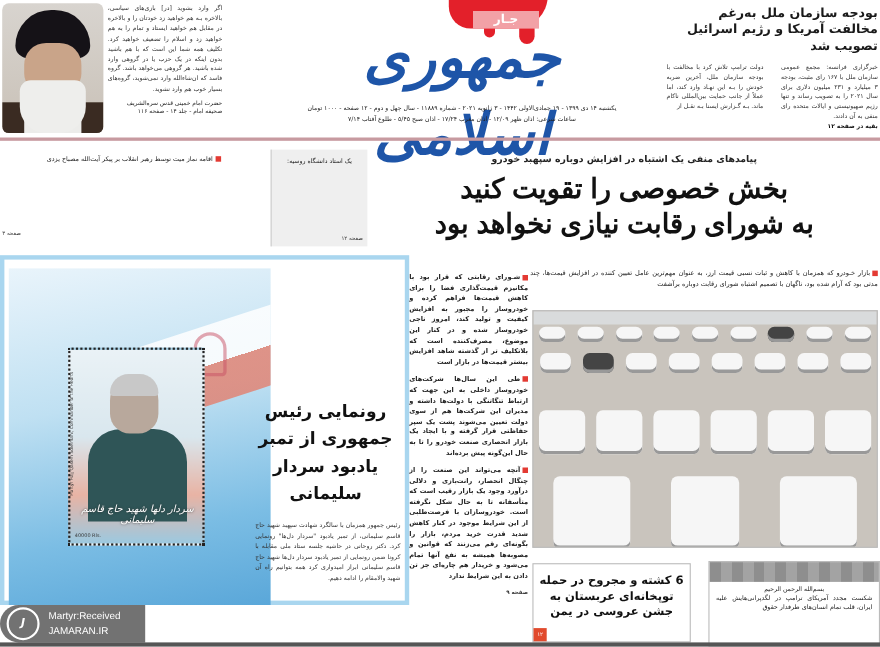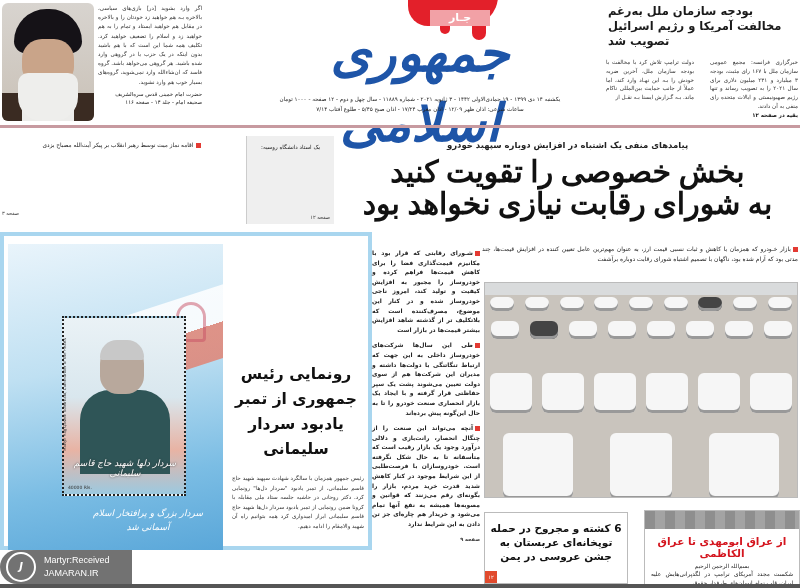--- a/index.html
+++ b/index.html
@@ -22,21 +22,21 @@
 
   #logo { left: 260px; top: 4px; width: 320px; height: 84px; }
   #logo .splash { position:absolute; left: 148px; top: -8px; width: 90px; height: 30px; background:#e3202a; border-radius: 0 0 30px 20px; }
   #logo .drip1 { position:absolute; left: 212px; top: 14px; width: 14px; height: 22px; background:#e3202a; border-radius: 0 0 8px 8px; }
   #logo .drip2 { position:absolute; left: 180px; top: 16px; width: 10px; height: 14px; background:#e3202a; border-radius: 0 0 6px 6px; }
   #logo .jar { position:absolute; left: 170px; top: 6px; width: 60px; height: 16px; background:#f2a1a6; color:#fff; font-size: 11px; font-weight: bold; text-align:center; line-height:16px; }
   #logo .wordmark { position:absolute; left: 0; top: 14px; width: 320px; height: 70px; text-align:center; font-family:"DejaVu Serif", serif; font-style: italic; font-weight: bold; font-size: 52px; line-height: 70px; color: #1e55a8; letter-spacing: 1px; }
 
   #dateline { left: 270px; top: 94px; width: 300px; font-size: 5.6px; line-height: 10px; text-align: center; color: #222; }
 
-  #un-headline { left: 608px; top: 4px; width: 190px; text-align: left; font-weight: bold; font-size: 11.5px; line-height: 15px; color: #1a1a1a; }
+  #un-headline { left: 608px; top: 4px; width: 190px; text-align: right; font-weight: bold; font-size: 11.5px; line-height: 15px; color: #1a1a1a; }
   #un-body { left: 606px; top: 58px; width: 192px; height: 64px; }
   #un-body .col { position:absolute; top:0; width: 88px; font-size: 5.6px; line-height: 8.8px; text-align: justify; color:#333; }
   #un-body .col.r { right: 0; }
   #un-body .col.l { left: 0; }
   #un-body .more { font-weight: bold; font-size: 5.4px; color:#111; }
 
   #rule-top { left: 0; top: 125px; width: 800px; height: 3px; background: #c79aa0; }
 
   
   #condolence { left: 4px; top: 138px; width: 236px; text-align: center; }
@@ -44,26 +44,26 @@
   #condolence .sub { margin-top: 4px; font-size: 5.8px; color: #222; }
   #condolence .sub .sq { display:inline-block; width:5px; height:5px; background:#e33a33; margin-left: 3px; vertical-align: middle; }
   #condolence-page { left: 2px; top: 210px; font-size: 5px; color: #333; }
 
   #iraq-box { left: 246px; top: 136px; width: 88px; height: 88px; background: #efefef; border-left: 1px solid #ccc; text-align: center; padding-top: 8px; }
   #iraq-box .kicker { font-size: 5.6px; color: #222; }
   #iraq-box .hl { font-weight: bold; font-size: 10.5px; line-height: 14.5px; margin-top: 4px; color: #111; }
   #iraq-box .page { position:absolute; right: 4px; bottom: 4px; font-size: 5px; color:#333; }
 
   #main-kicker { left: 340px; top: 140px; width: 455px; text-align: center; font-weight: bold; font-size: 8.5px; color: #222; }
-  #main-hl { left: 340px; top: 156px; width: 455px; text-align: center; font-weight: 900; font-size: 30px; line-height: 32px; color: #111; font-family: Liberation Serif, serif; }
+  #main-hl { left: 340px; top: 156px; width: 455px; text-align: center; font-weight: 900; font-size: 25px; line-height: 32px; color: #111; font-family: Liberation Sans, sans-serif; }
 
   
   #stamp-frame { left: 0; top: 232px; width: 372px; height: 318px; background: #a9d6ef; }
   #stamp-inner { left: 4px; top: 236px; width: 364px; height: 310px; background: #fff; }
-  #stamp-img { left: 8px; top: 244px; width: 215px; height: 306px; overflow:hidden;
+  #stamp-img { left: 8px; top: 244px; width: 238px; height: 306px; overflow:hidden;
     background: linear-gradient(170deg, #e9f4fb 0%, #bfe0f2 40%, #7bbde4 75%, #5aa7d9 100%); }
   #stamp-img .flag { position:absolute; left: 60px; top: 60px; width: 200px; height: 70px; transform: rotate(-18deg);
     background: linear-gradient(180deg, rgba(255,255,255,0.85) 0%, rgba(255,255,255,0.85) 50%, rgba(230,120,100,0.75) 50%, rgba(230,120,100,0.75) 100%); }
   #stamp-img .emblem { position:absolute; left: 168px; top: 58px; width: 30px; height: 40px; border: 3px solid rgba(200,80,100,0.5); border-radius: 15px 15px 4px 4px; }
   #stamp-img .souvenir { position:absolute; left: 54px; top: 72px; width: 124px; height: 180px; border: 2px dotted #222; background: linear-gradient(180deg,#eaf2f6 0%, #d9e7ee 45%, #e8b3a4 75%, #9cc9e0 100%); }
   #stamp-img .souvenir .head { position:absolute; left: 36px; top: 24px; width: 44px; height: 52px; background:#b8a89c; border-radius: 22px 22px 18px 18px; }
   #stamp-img .souvenir .hair { position:absolute; left: 36px; top: 22px; width: 44px; height: 20px; background:#c8c8c8; border-radius: 22px 22px 4px 4px; }
   #stamp-img .souvenir .uniform { position:absolute; left: 16px; top: 72px; width: 90px; height: 84px; background:#2f5557; border-radius: 30px 30px 0 0; }
   #stamp-img .souvenir .calli { position:absolute; left: 6px; top: 140px; width: 110px; color:#fff; font-size: 9px; font-style: italic; text-align:center; text-shadow: 0 0 2px #333; }
   #stamp-img .souvenir .val { position:absolute; left: 4px; bottom: 4px; font-size: 4.5px; color:#333; direction:ltr; }
@@ -171,21 +171,20 @@
   <div class="flag"></div>
   <div class="emblem"></div>
   <div class="souvenir">
     <div class="uniform"></div>
       <div class="head"></div>
       <div class="hair"></div>
     <div class="side">Martyr Hajj Qasem Soleimani, Commander of the Hearts</div>
     <div class="calli">سردار دلها شهید حاج قاسم سلیمانی</div>
     <div class="val">40000 Rls.</div>
   </div>
-  <div class="bottom-calli">سردار بزرگ و پرافتخار اسلام آسمانی شد</div>
 </div>
 <div id="stamp-hl" class="abs">رونمایی رئیس جمهوری از تمبر یادبود سردار سلیمانی</div>
 <div id="stamp-body" class="abs">رئیس جمهور همزمان با سالگرد شهادت سپهبد شهید حاج قاسم سلیمانی، از تمبر یادبود "سردار دل‌ها" رونمایی کرد. دکتر روحانی در حاشیه جلسه ستاد ملی مقابله با کرونا ضمن رونمایی از تمبر یادبود سردار دل‌ها شهید حاج قاسم سلیمانی ابراز امیدواری کرد همه بتوانیم راه آن شهید والامقام را ادامه دهیم.</div>
 
 <div id="car-lead" class="abs"><span class="sq"></span><span>بازار خـودرو که همزمان با کاهش و ثبات نسبی قیمت ارز، به عنوان مهم‌ترین عامل تعیین کننده در افزایش قیمت‌ها، چند مدتی بود که آرام شده بود، ناگهان با تصمیم اشتباه شورای رقابت دوباره برآشفت</span></div>
 
 <div id="car-photo" class="abs">
   <div class="sky"></div>
   <div class="row" style="top:14px;height:18px;">
       <div class="car" style="width:24px;height:14px"></div>
@@ -230,21 +229,20 @@
   <div class="page">صفحه ۹</div>
 </div>
 
 <div id="yemen-box" class="abs">
   <div class="hl">6 کشته و مجروح در حمله توپخانه‌ای عربستان به جشن عروسی در یمن</div>
   <div class="pg">۱۲</div>
 </div>
 
 <div id="editorial" class="abs">
   <div class="pattern"></div>
-  <div class="hl">از عراق ابومهدی تا عراق الکاظمی</div>
   <div class="bism">بسم‌الله الرحمن الرحیم</div>
   <div class="body">شکست مجدد آمریکای ترامپ در لگدپرانی‌هایش علیه ایران، قلب تمام انسان‌های طرفدار حقوق</div>
 </div>
 
 <div id="bottom-rule" class="abs"></div>
 
 <div id="watermark" class="abs">
   <div class="circle">J</div>
   <div class="l1">Martyr:Received</div>
   <div class="l2">JAMARAN.IR</div>

